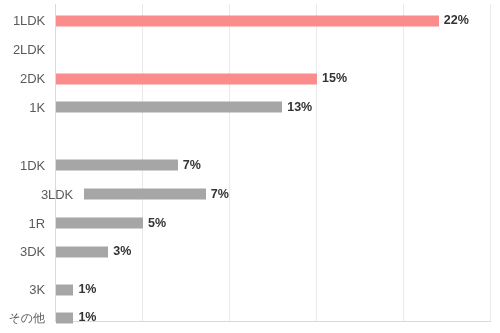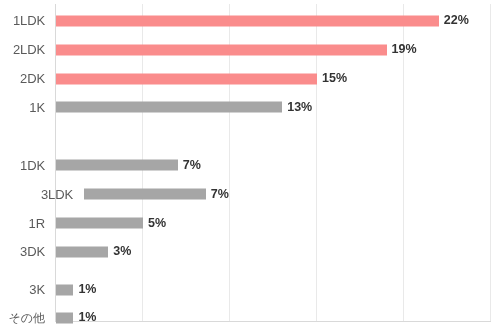--- a/index.html
+++ b/index.html
@@ -121,24 +121,20 @@
   <div id="rows">
       <div class="row" style="top: 5px;">
         <div class="cat-label">1LDK</div>
         <div class="bar-wrap">
           <div class="bar pink" style="width: 382.8px; background: rgb(250, 140, 140);"></div>
           <div class="val-label">22%</div>
         </div>
       </div>
       <div class="row" style="top: 33.9091px;">
         <div class="cat-label">2LDK</div>
-        <div class="bar-wrap">
-          <div class="bar pink" style="width: 330.6px; background: rgb(250, 140, 140);"></div>
-          <div class="val-label">19%</div>
-        </div>
       </div>
       <div class="row" style="top: 62.8182px;">
         <div class="cat-label">2DK</div>
         <div class="bar-wrap">
           <div class="bar pink" style="width: 261px; background: rgb(250, 140, 140);"></div>
           <div class="val-label">15%</div>
         </div>
       </div>
       <div class="row" style="top: 91.7273px;">
         <div class="cat-label">1K</div>

